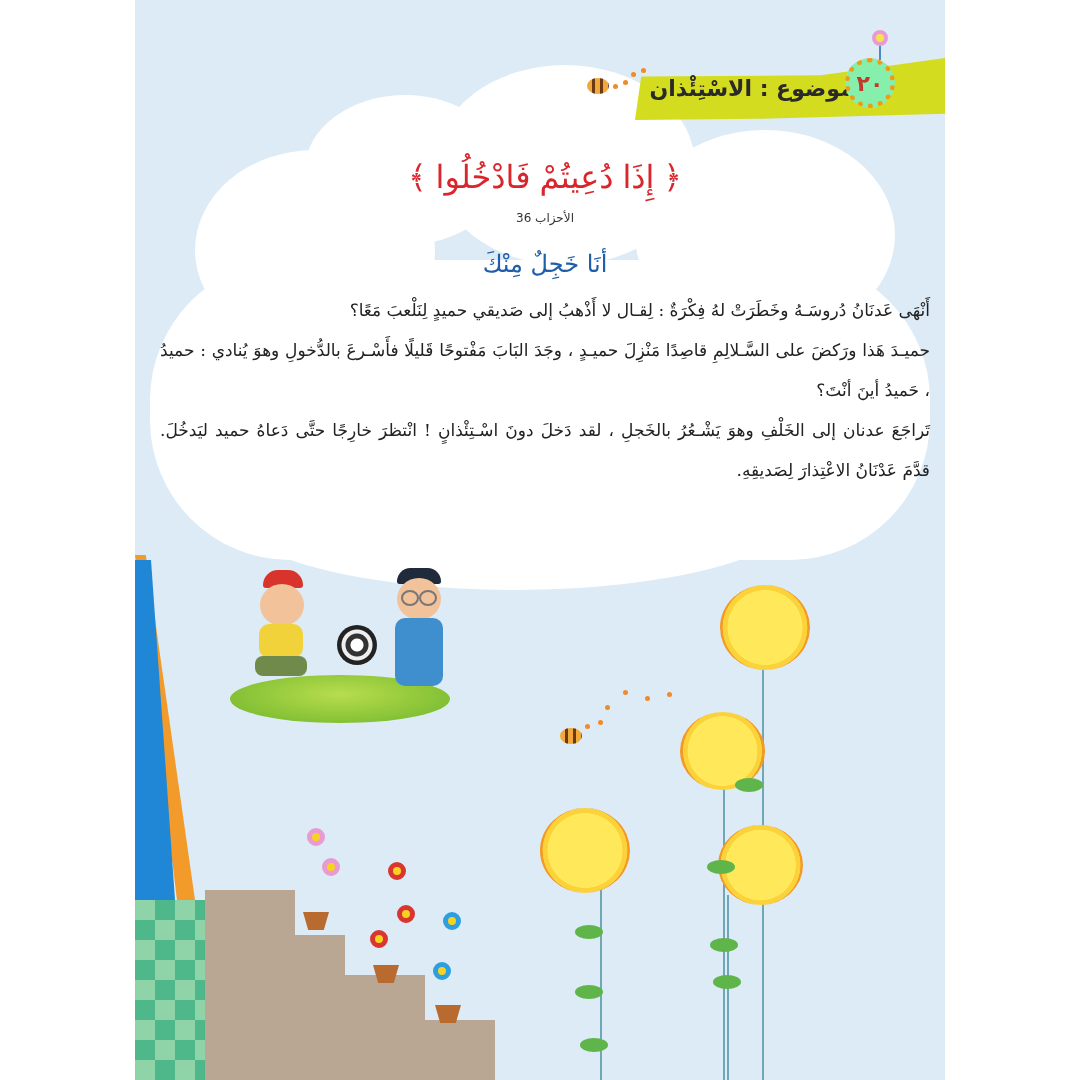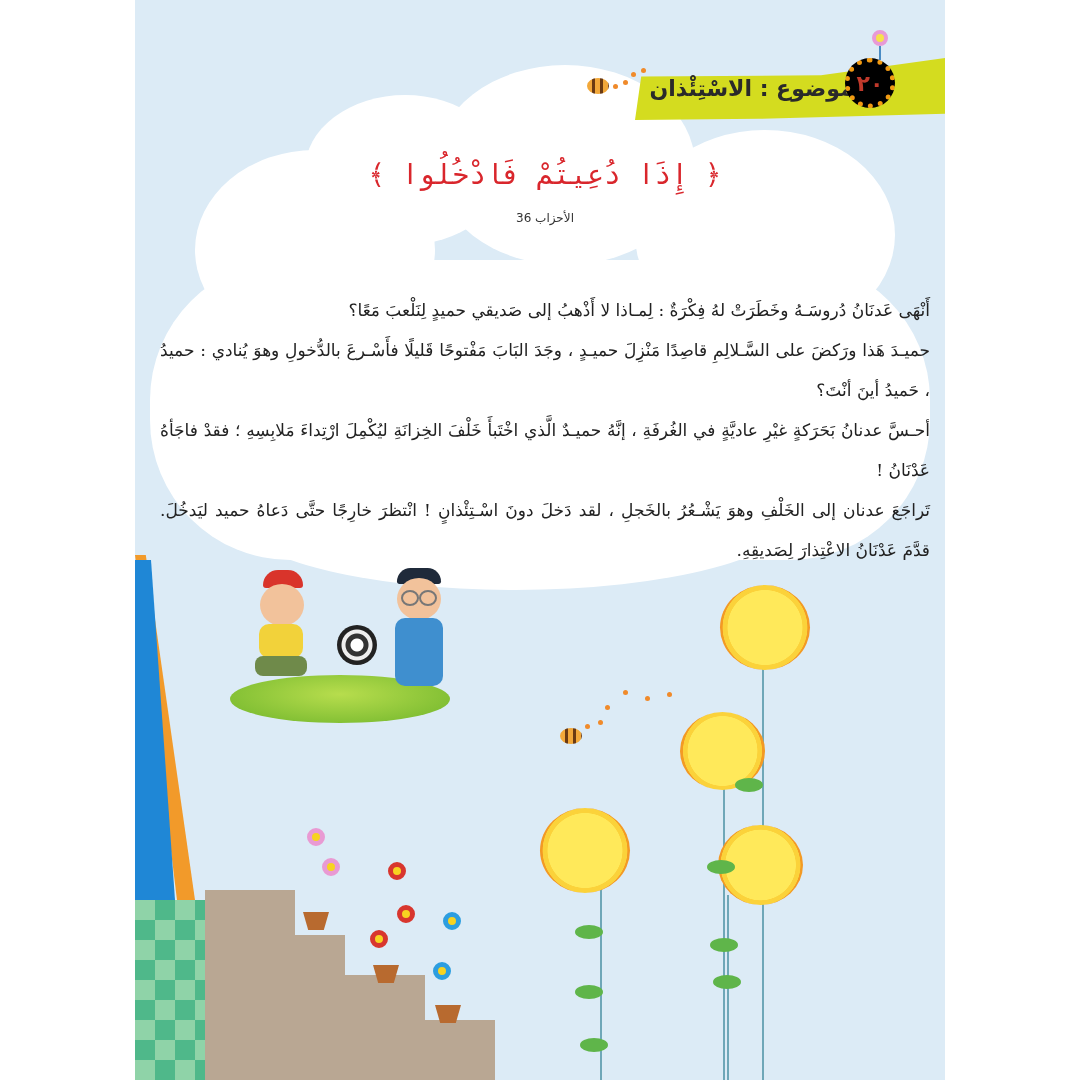--- a/index.html
+++ b/index.html
@@ -4,29 +4,29 @@
 <style>
   html, body { margin:0; padding:0; background:#ffffff; }
   body { width:1080px; height:1080px; position:relative; overflow:hidden; font-family:"DejaVu Sans", sans-serif; }
   .page { position:absolute; left:135px; top:0; width:810px; height:1080px; background:#dcebf6; overflow:hidden; }
   .cloud { position:absolute; background:#ffffff; border-radius:50%; }
   .banner { position:absolute; left:500px; top:58px; width:310px; height:62px; background:#d4dc1f;
             clip-path: polygon(2% 30%, 60% 28%, 100% 0%, 100% 90%, 40% 98%, 0% 100%); }
   .banner-title { position:absolute; left:510px; top:76px; width:230px; text-align:center; direction:rtl;
                   font-size:22px; font-weight:bold; color:#2a2a2a; }
   .badge { position:absolute; left:710px; top:58px; width:50px; height:50px; border-radius:50%;
-           background:#000000; border:5px dotted #f29a12; box-sizing:border-box; display:flex; align-items:center; justify-content:center;
+           background:#86efac; border:5px dotted #f29a12; box-sizing:border-box; display:flex; align-items:center; justify-content:center;
            font-size:22px; font-weight:bold; color:#c0392b; }
   .top-flower { position:absolute; left:737px; top:30px; width:16px; height:16px; border-radius:50%; background:#f6e24a; border:4px solid #e89ad6; box-sizing:border-box; }
   .top-stem { position:absolute; left:744px; top:46px; width:2px; height:14px; background:#4a8bc4; }
   .bee { position:absolute; width:22px; height:16px; border-radius:50%;
          background: repeating-linear-gradient(90deg,#f2a83a 0 5px,#6b3a12 5px 8px); }
   .dot { position:absolute; width:5px; height:5px; border-radius:50%; background:#f08a2a; }
   .verse { position:absolute; left:220px; top:158px; width:380px; text-align:center; direction:rtl;
-           font-family:Liberation Mono, monospace; font-size:28px; color:#d9262c; }
+           font-family:Liberation Sans, sans-serif; font-size:32px; color:#d9262c; }
   .verse-ref { position:absolute; left:300px; top:211px; width:220px; text-align:center; direction:rtl; font-size:12px; color:#333; }
   .story-title { position:absolute; left:250px; top:250px; width:320px; text-align:center; direction:rtl;
                  font-family:"DejaVu Serif", serif; font-size:24px; color:#1f5ea8; }
   .para { position:absolute; left:25px; width:770px; direction:rtl; text-align:justify; font-family:"DejaVu Serif", serif;
           font-size:17px; color:#222; line-height:40px; }
   .para p { margin:0; }
   .kid { position:absolute; }
   .ground { position:absolute; left:95px; top:675px; width:220px; height:48px; border-radius:50%;
             background: radial-gradient(ellipse at 50% 40%, #b7dd4d, #6fb52b); }
   .ball { position:absolute; left:202px; top:625px; width:40px; height:40px; border-radius:50%;
@@ -61,25 +61,25 @@
   <div class="dot" style="left:506px;top:68px;"></div>
 
   <div class="banner"></div>
   <div class="banner-title">الموضوع : الاسْتِئْذان</div>
   <div class="top-stem"></div>
   <div class="top-flower"></div>
   <div class="badge">٢٠</div>
 
   <div class="verse">﴿ إِذَا دُعِيتُمْ فَادْخُلُوا ﴾</div>
   <div class="verse-ref">الأحزاب 36</div>
+  <div class="story-title">أنَا خَجِلٌ مِنْكَ</div>
 
   <div class="para" style="top:290px;">
-    <p>أَنْهَى عَدنَانُ دُروسَـهُ وخَطَرَتْ لهُ فِكْرَةٌ : لِمـاذا لا أَذْهبُ إلى صَديقي حميدٍ لِنَلْعبَ مَعًا؟</p>
+    <p>أَنْهَى عَدنَانُ دُروسَـهُ وخَطَرَتْ لهُ فِكْرَةٌ : لِقـال لا أَذْهبُ إلى صَديقي حميدٍ لِنَلْعبَ مَعًا؟</p>
     <p>حميـدَ هَذا ورَكضَ على السَّـلالِمِ قاصِدًا مَنْزِلَ حميـدٍ ، وجَدَ البَابَ مَفْتوحًا قَليلًا فأَسْـرعَ بالدُّخولِ وهوَ يُنادي : حميدُ ، حَميدُ أينَ أنْتَ؟</p>
-    <p>أحـسَّ عدنانُ بَحَرَكةٍ غيْرِ عاديَّةٍ في الغُرفَةِ ، إنَّهُ حميـدٌ الَّذي اخْتَبأَ خَلْفَ الخِزانَةِ ليُكْمِلَ ارْتِداءَ مَلابِسِهِ ؛ فقدْ فاجَأهُ عَدْنَانُ !</p>
     <p>تَراجَعَ عدنان إلى الخَلْفِ وهوَ يَشْـعُرُ بالخَجلِ ، لقد دَخلَ دونَ اسْـتِئْذانٍ ! انْتظرَ خارِجًا حتَّى دَعاهُ حميد ليَدخُلَ. قدَّمَ عَدْنَانُ الاعْتِذارَ لِصَديقِهِ.</p>
   </div>
 
   <div class="pillar-orange"></div>
   <div class="pillar-blue"></div>
   <div class="check"></div>
 
   <div class="ground"></div>
   <div class="kid" style="left:110px;top:570px;width:70px;height:110px;">
     <div style="position:absolute;left:18px;top:0;width:40px;height:18px;background:#d9342b;border-radius:20px 20px 4px 4px;"></div>

